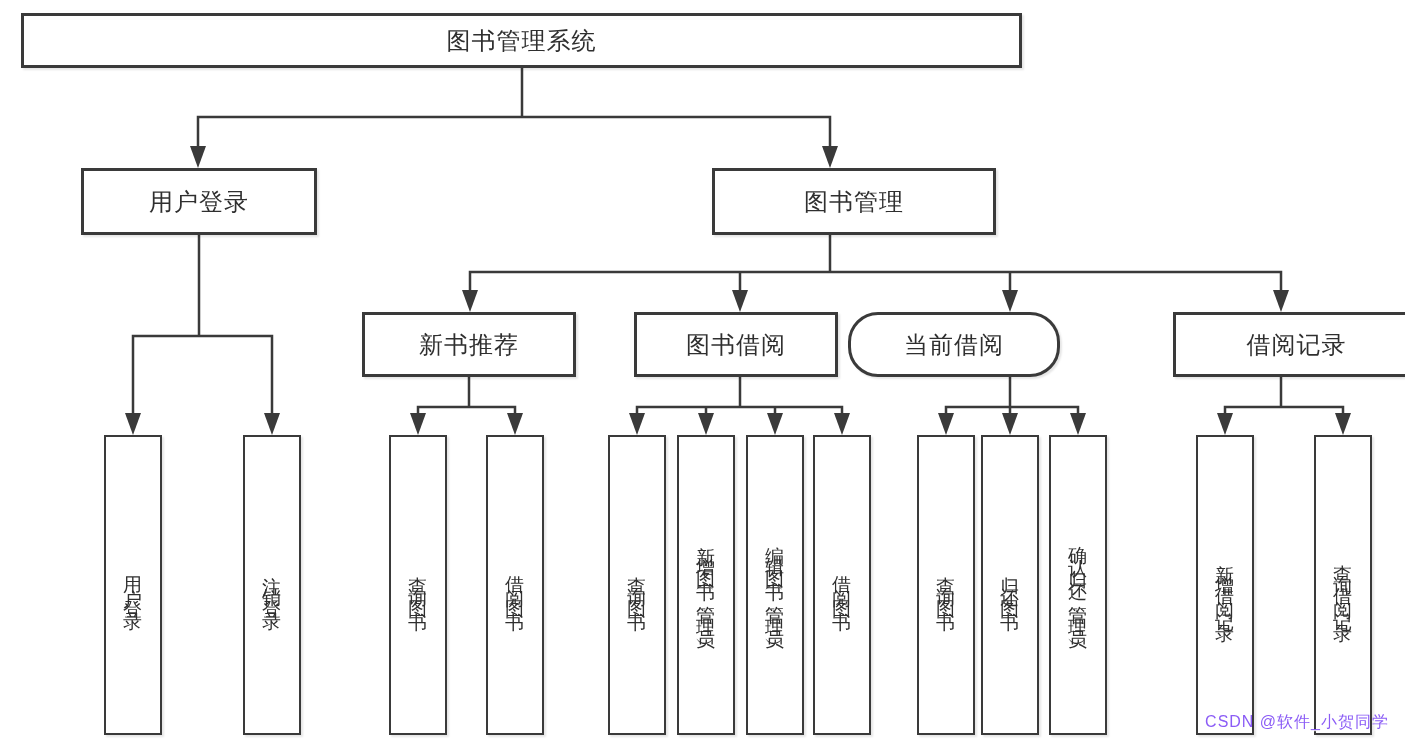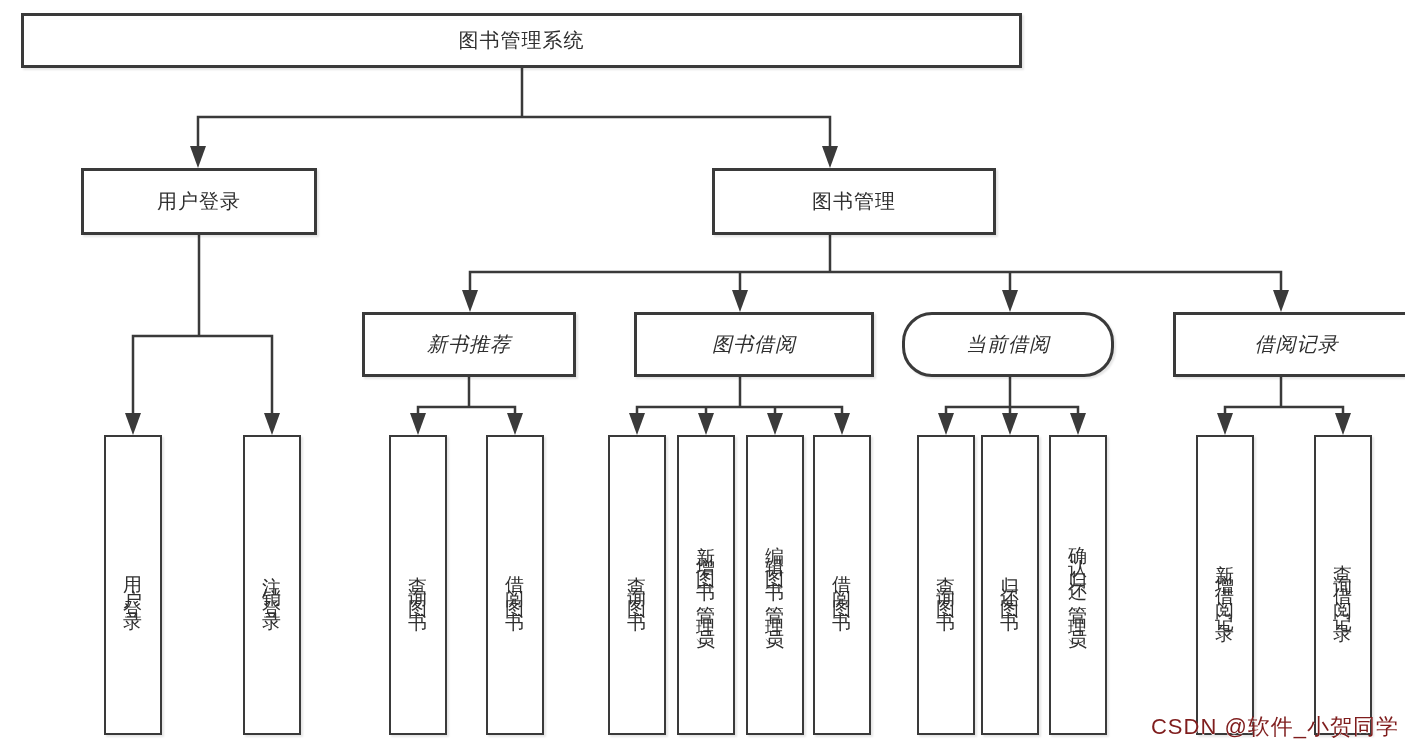--- a/index.html
+++ b/index.html
@@ -23,29 +23,29 @@
   }
   .node {
     position: absolute;
     box-sizing: border-box;
     background: #ffffff;
     border: 3px solid #3a3a3a;
     display: flex;
     align-items: center;
     justify-content: center;
     color: #2f2f2f;
-    font-size: 20px;
+    font-size: 24px;
     letter-spacing: 1px;
     box-shadow: 2px 2px 2px rgba(0,0,0,0.10);
   }
   .root {
     left: 21px; top: 13px; width: 1001px; height: 55px;
   }
   .l2 { top: 168px; height: 67px; }
-  .l3 { top: 312px; height: 65px; font-style: italic; }
+  .l3 { top: 312px; height: 65px; }
   .leaf {
     position: absolute;
     box-sizing: border-box;
     top: 435px;
     width: 58px;
     height: 300px;
     background: #ffffff;
     border: 2px solid #3a3a3a;
     display: flex;
     align-items: center;
@@ -54,23 +54,23 @@
     text-orientation: mixed;
     color: #2f2f2f;
     font-size: 19px;
     letter-spacing: 12px;
     line-height: 1;
     box-shadow: 2px 2px 2px rgba(0,0,0,0.10);
   }
   .watermark {
     position: absolute;
     top: 712px;
-    right: 6px;
-    font-size: 22px;
-    color: #7f1d1d;
+    right: 16px;
+    font-size: 16px;
+    color: #8b5cf6;
     letter-spacing: 1px;
     text-shadow: 0 1px 0 rgba(255,255,255,0.9);
     white-space: nowrap;
   }
 </style>
 </head>
 <body>
 
 <div id="canvas">
 
@@ -116,22 +116,22 @@
       <use href="#arrow" transform="translate(1343,435)"></use>
     </g>
   </svg>
 
   <div class="node root">图书管理系统</div>
 
   <div class="node l2" style="left:81px;  width:236px;">用户登录</div>
   <div class="node l2" style="left:712px; width:284px;">图书管理</div>
 
   <div class="node l3" style="left:362px;  width:214px;">新书推荐</div>
-  <div class="node l3" style="left:634px;  width:240px;">图书借阅</div>
-  <div class="node l3" style="left:902px;  width:212px;border-radius:30px;">当前借阅</div>
+  <div class="node l3" style="left:634px;  width:204px;">图书借阅</div>
+  <div class="node l3" style="left:848px;  width:212px;border-radius:30px;">当前借阅</div>
   <div class="node l3" style="left:1173px; width:247px;">借阅记录</div>
 
   <div class="leaf" style="left:104px;">用户登录</div>
   <div class="leaf" style="left:243px;">注销登录</div>
 
   <div class="leaf" style="left:389px;">查询图书</div>
   <div class="leaf" style="left:486px;">借阅图书</div>
 
   <div class="leaf" style="left:608px;">查询图书</div>
   <div class="leaf" style="left:677px;">新增图书（管理员）</div>

